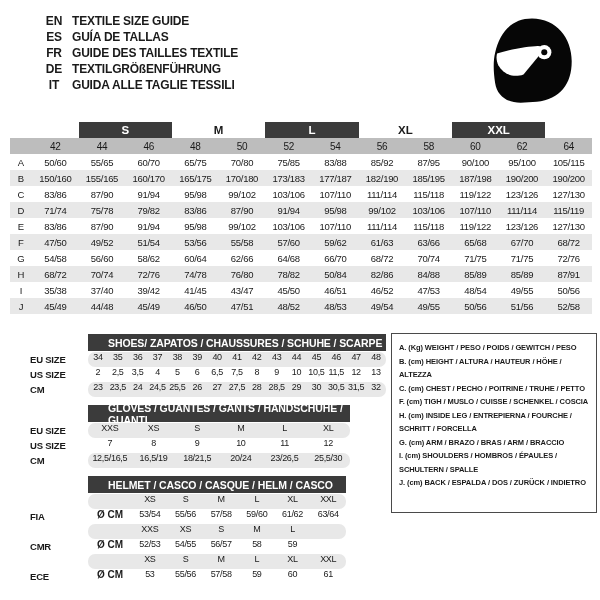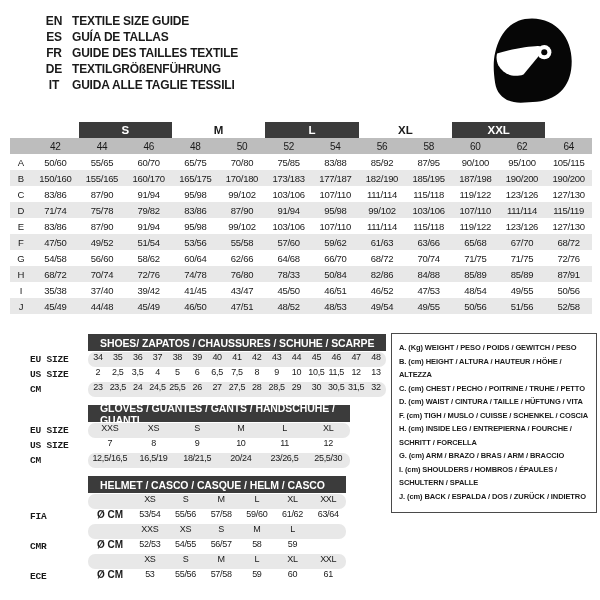--- a/index.html
+++ b/index.html
@@ -32,22 +32,22 @@
   .mt-letter{text-align:center;font-size:9.5px;}
 
   
   .lower{position:absolute;left:30px;top:334px;}
   .lt{margin-bottom:8px;}
   .shoes{width:356px;}
   .gloves{width:320px;}
   .helmet{width:316px;}
   .lt-row{display:flex;align-items:center;height:15px;}
   .lt-title-row{height:17px;margin-bottom:1px;}
-  .lt-label{width:58px;font-weight:bold;font-size:9.5px;letter-spacing:-0.2px;font-family:Liberation Mono, monospace;}
-  .lt-title{flex:1;height:17px;background:var(--dark);color:#fff;font-weight:bold;font-size:10.5px;letter-spacing:-0.1px;display:flex;align-items:center;padding-left:12px;}
+  .lt-label{width:58px;font-weight:bold;font-size:9.5px;letter-spacing:-0.2px;}
+  .lt-title{flex:1;height:17px;background:var(--dark);color:#fff;font-weight:bold;font-size:10.5px;letter-spacing:-0.1px;display:flex;align-items:center;padding-left:20px;}
   .lt-cells{flex:1;display:flex;height:100%;align-items:flex-start;border-radius:7px;}
   .lt-cells.stripe{background:var(--stripe);}
   .lt-cell{flex:1;text-align:center;font-size:9px;letter-spacing:-0.3px;white-space:nowrap;}
   .hm-unit{width:44px;flex:none;text-align:center;font-size:10px;font-weight:bold;}
 
   
   .legend-box{position:absolute;left:391px;top:333px;width:206px;min-height:180px;border:1px solid #4a4a4a;padding:7px 5px 6px 7px;}
   .legend-item{font-size:7.5px;font-weight:bold;line-height:1.8;letter-spacing:-0.1px;}
 </style>
 </head>
@@ -215,21 +215,21 @@
         <div class="mt-cell">71/75</div>
         <div class="mt-cell">72/76</div>
       </div>
       <div class="mt-row stripe">
         <div class="mt-letter">H</div>
         <div class="mt-cell">68/72</div>
         <div class="mt-cell">70/74</div>
         <div class="mt-cell">72/76</div>
         <div class="mt-cell">74/78</div>
         <div class="mt-cell">76/80</div>
-        <div class="mt-cell">78/33</div>
+        <div class="mt-cell">78/82</div>
         <div class="mt-cell">50/84</div>
         <div class="mt-cell">82/86</div>
         <div class="mt-cell">84/88</div>
         <div class="mt-cell">85/89</div>
         <div class="mt-cell">85/89</div>
         <div class="mt-cell">87/91</div>
       </div>
       <div class="mt-row">
         <div class="mt-letter">I</div>
         <div class="mt-cell">35/38</div>
@@ -449,21 +449,20 @@
           </div>
         </div>
       </div>
 
   </div>
 
   <div class="legend-box">
       <div class="legend-item">A. (Kg) WEIGHT / PESO / POIDS / GEWITCH / PESO</div>
       <div class="legend-item">B. (cm) HEIGHT / ALTURA / HAUTEUR / HÖHE / ALTEZZA</div>
       <div class="legend-item">C. (cm) CHEST / PECHO / POITRINE / TRUHE / PETTO</div>
-      <div class="legend-item">D. (cm) WAIST / CINTURA / TAILLE / HÜFTUNG / VITA</div>
       <div class="legend-item">F. (cm) TIGH / MUSLO / CUISSE / SCHENKEL / COSCIA</div>
       <div class="legend-item">H. (cm) INSIDE LEG / ENTREPIERNA / FOURCHE / SCHRITT / FORCELLA</div>
       <div class="legend-item">G. (cm) ARM / BRAZO / BRAS / ARM / BRACCIO</div>
       <div class="legend-item">I. (cm) SHOULDERS / HOMBROS / ÉPAULES / SCHULTERN / SPALLE</div>
       <div class="legend-item">J. (cm) BACK / ESPALDA / DOS / ZURÜCK / INDIETRO</div>
     </div>
 
 </div>
 
 </body></html>

